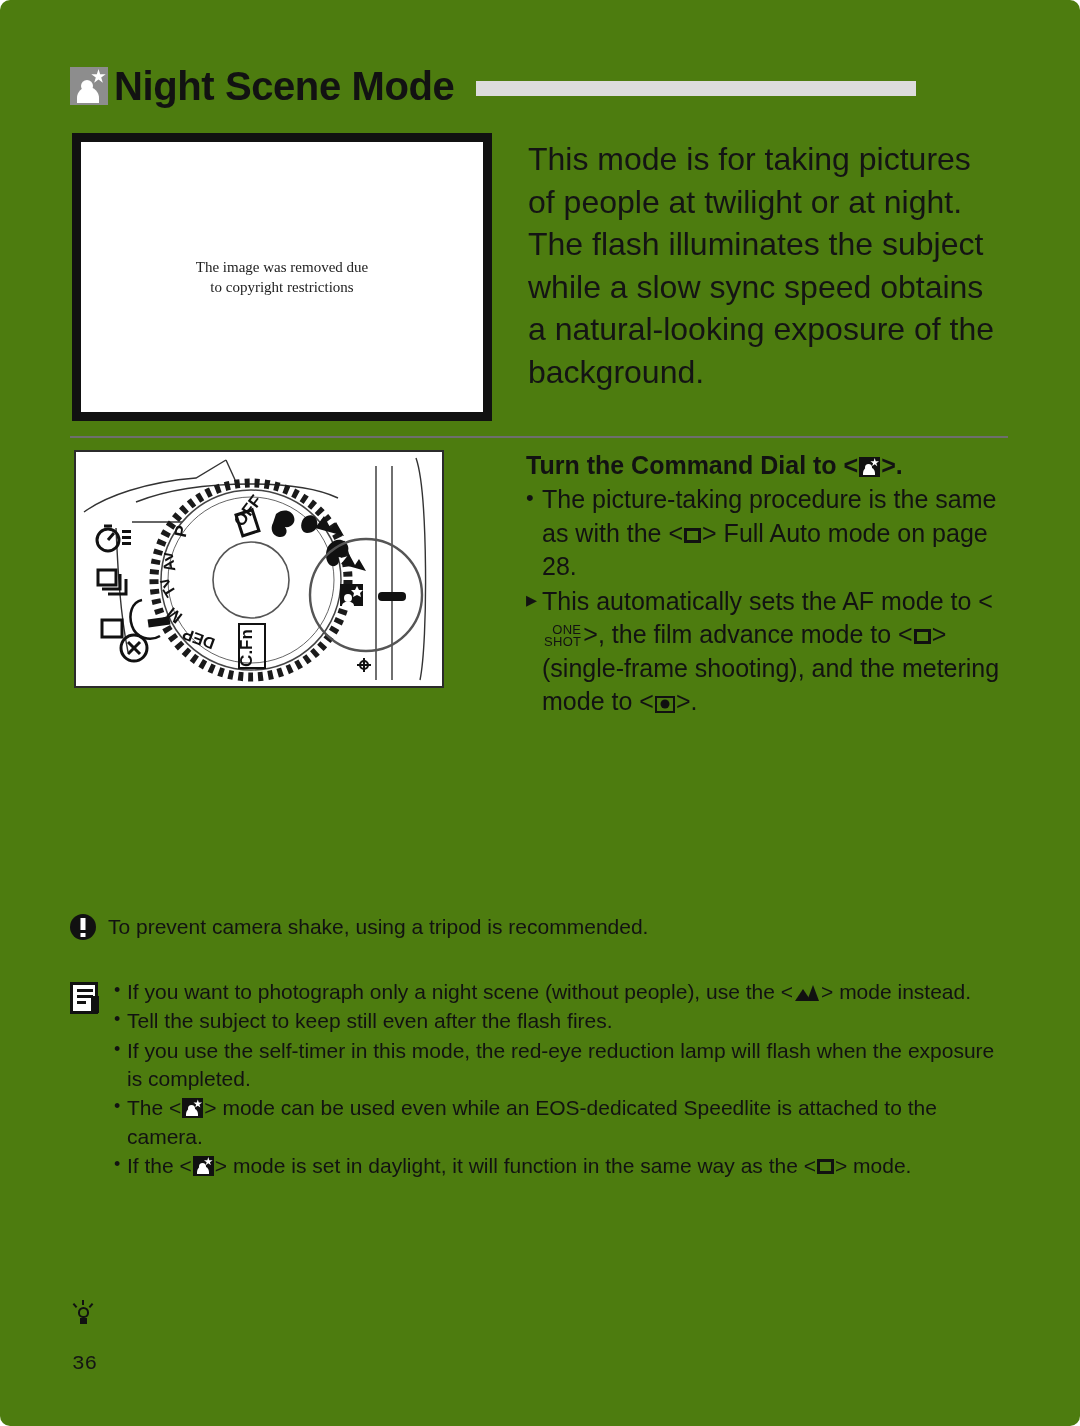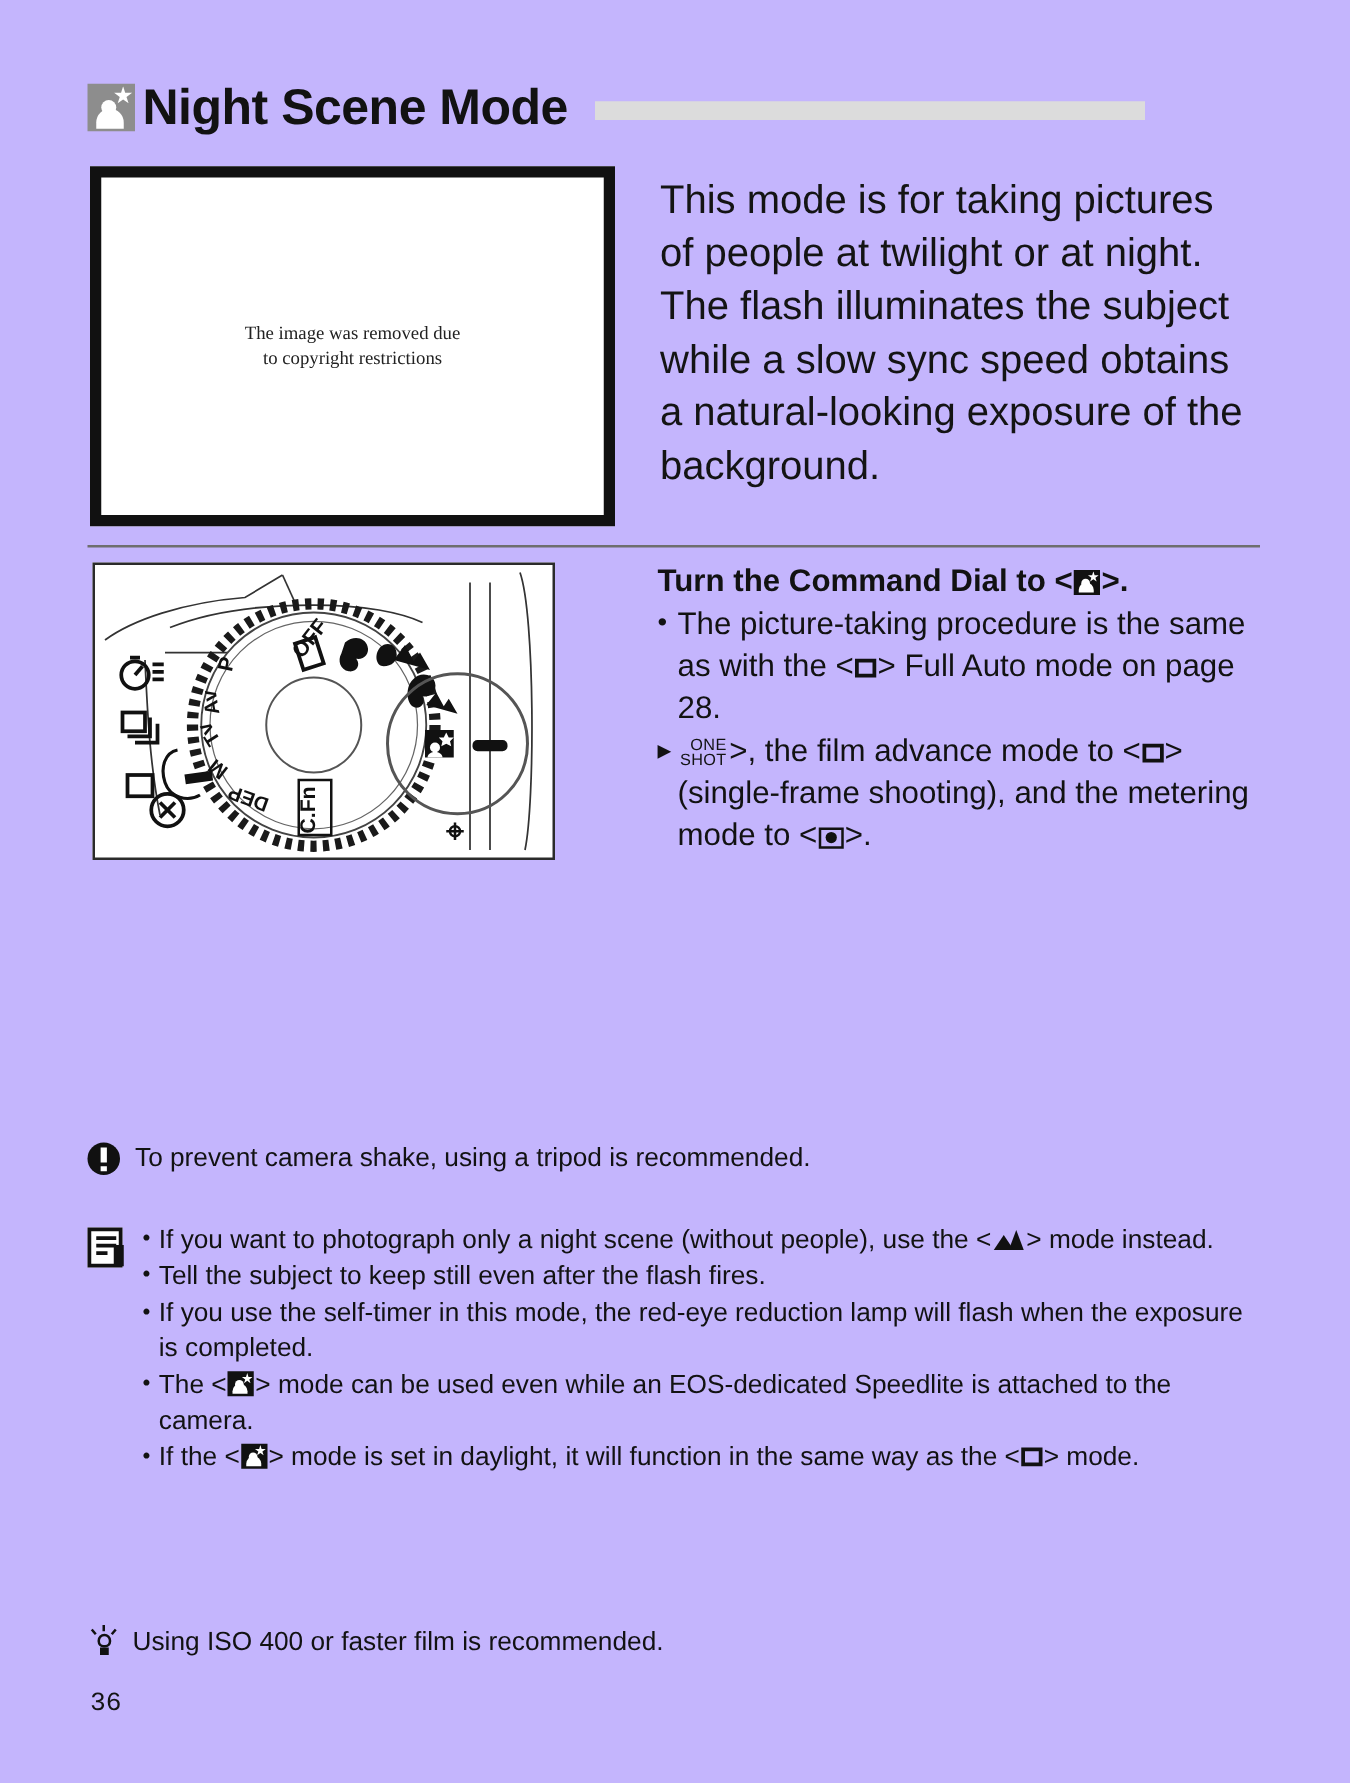--- a/index.html
+++ b/index.html
@@ -11,21 +11,22 @@
     width: 1080px;
     height: 1426px;
     position: relative;
     font-family: "Liberation Sans", sans-serif;
     color: #121212;
     overflow: hidden;
   }
   .page {
     position: absolute;
     inset: 0;
-    background: #c4b5fd;
+    background: #4d7c0f;
+    border-radius: 10px;
   }
 
   
   .header {
     position: absolute;
     left: 70px;
     top: 58px;
     width: 940px;
     height: 56px;
     display: flex;
@@ -562,21 +563,21 @@
       <div class="step-item">
         <div class="step-bullet">•</div>
         <div class="step-body">
           <span>The picture-taking procedure is the same as with the &lt;</span><span class="glyph-square"></span><span>&gt; Full Auto mode on page 28.</span>
         </div>
       </div>
 
       <div class="step-item">
         <div class="step-bullet">▸</div>
         <div class="step-body">
-          <span class="glyph-oneshot"><span class="one">ONE</span><span class="shot">SHOT</span></span><span>&gt;, the film advance mode to &lt;</span><span class="glyph-square"></span><span>&gt; (single-frame shooting), and the metering mode to &lt;</span><span class="glyph-metering"></span><span>&gt;.</span>
+          <span>This automatically sets the AF mode to &lt;</span><span class="glyph-oneshot"><span class="one">ONE</span><span class="shot">SHOT</span></span><span>&gt;, the film advance mode to &lt;</span><span class="glyph-square"></span><span>&gt; (single-frame shooting), and the metering mode to &lt;</span><span class="glyph-metering"></span><span>&gt;.</span>
         </div>
       </div>
 
     </div>
   </div>
 
   <div class="note-caution">
     <div class="icon-caution"></div>
     <div class="note-caution-text">To prevent camera shake, using a tripod is recommended.</div>
   </div>
@@ -625,18 +626,17 @@
   </div>
 
   <div class="tip-block">
     <div class="icon-bulb">
       <span class="ray r1"></span>
         <span class="ray r2"></span>
         <span class="ray r3"></span>
       <span class="bulb"></span>
         <span class="base"></span>
     </div>
-    <div class="tip-text">Using ISO 400 or faster film is recommended.</div>
   </div>
 
   <div class="page-number">36</div>
 
 </div>
 
 </body></html>

